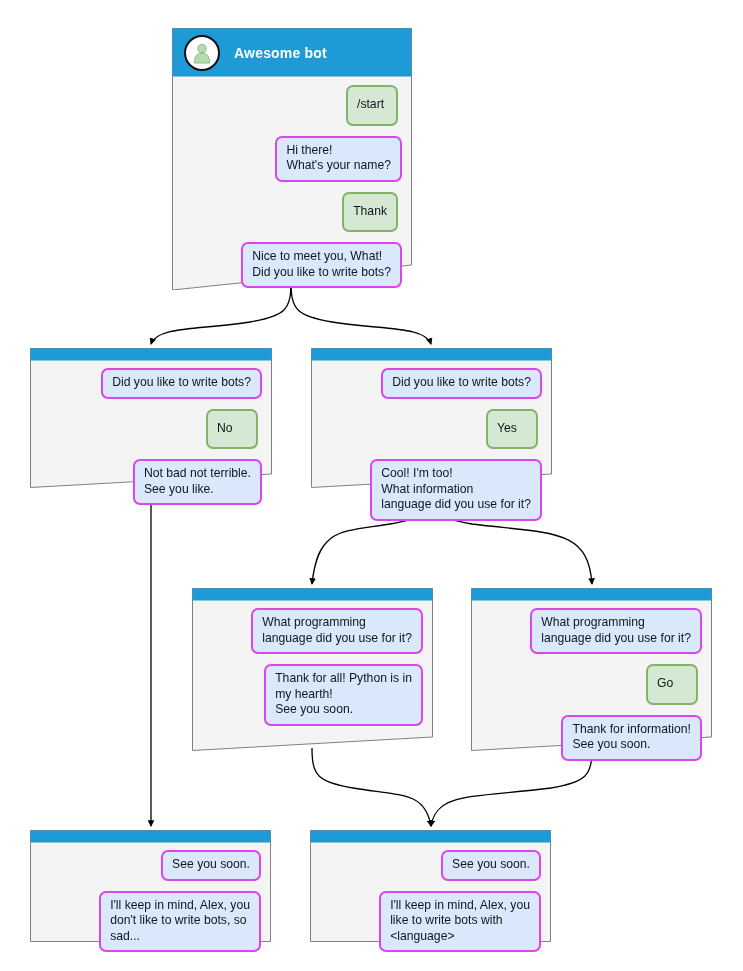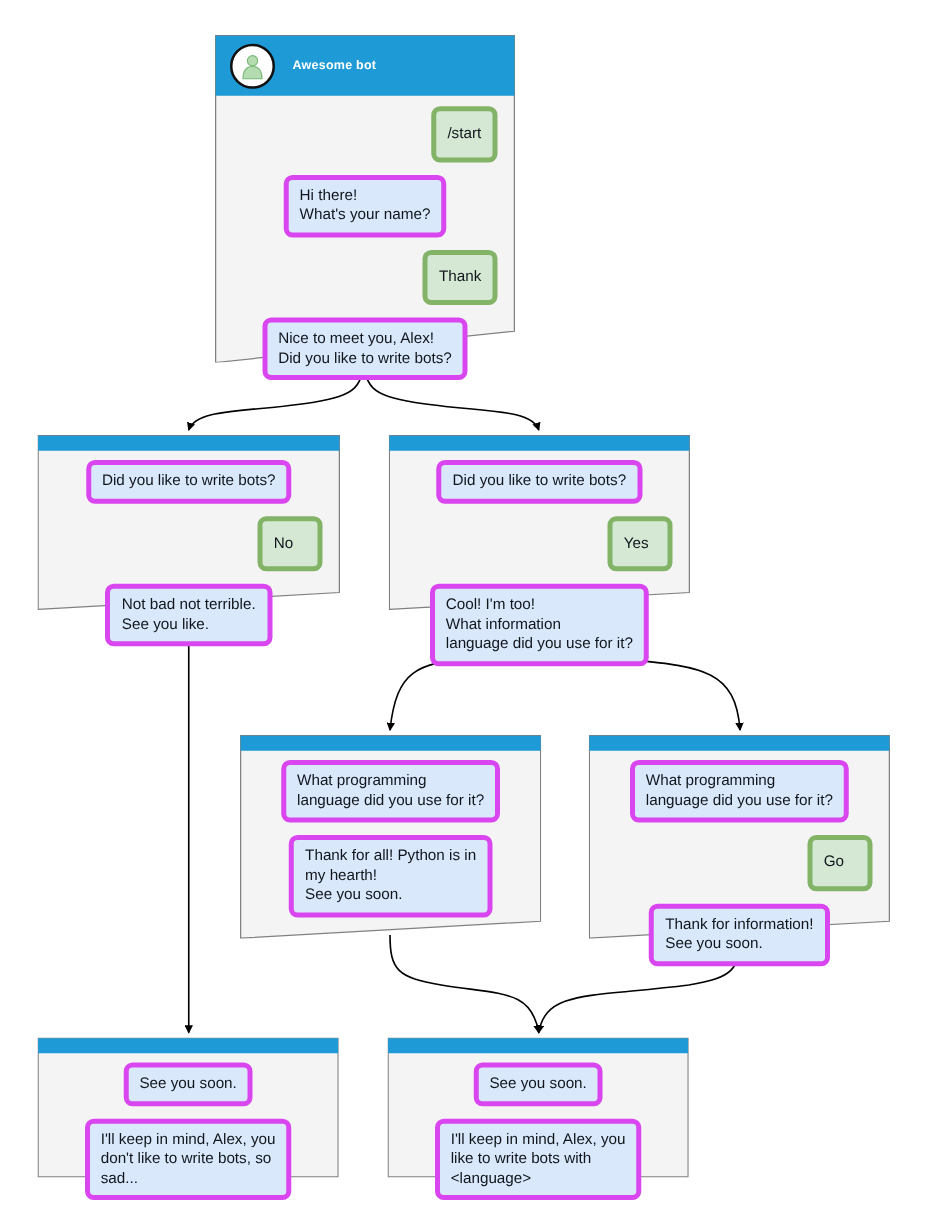--- a/index.html
+++ b/index.html
@@ -74,43 +74,43 @@
     box-sizing: border-box;
     display: flex;
     align-items: center;
     justify-content: center;
     flex: 0 0 auto;
   }
   .avatar svg { display: block; }
 
   .bot-title {
     color: #ffffff;
-    font-size: 10px;
+    font-size: 14px;
     font-weight: bold;
     margin-left: 14px;
     letter-spacing: 0.2px;
     white-space: nowrap;
   }
 
   .msgs {
     position: relative;
     padding: 8px 10px 0 10px;
     box-sizing: border-box;
   }
 
   .row {
     display: flex;
     margin-bottom: 10px;
   }
-  .row.left  { justify-content: center; }
+  .row.left  { justify-content: flex-end; }
   .row.right { justify-content: flex-end; padding-right: 4px; }
 
   .bubble {
     border-radius: 7px;
-    border: 4px solid #d946ef;
+    border: 2px solid #d946ef;
     background: #dae8fc;
     color: #10161c;
     font-size: 12.2px;
     line-height: 15.5px;
     padding: 5px 9px 6px 9px;
     box-sizing: border-box;
     white-space: pre-line;
     max-width: 200px;
   }
   .bubble.user {
@@ -180,21 +180,21 @@
           <div class="bubble user pad-v">/start</div>
         </div>
         <div class="row left">
           <div class="bubble">Hi there!
 What's your name?</div>
         </div>
         <div class="row right">
           <div class="bubble user pad-v">Thank</div>
         </div>
         <div class="row left">
-          <div class="bubble">Nice to meet you, Alex!
+          <div class="bubble">Nice to meet you, What!
 Did you like to write bots?</div>
         </div>
       </div>
     </div>
   </div>
 
   <div class="node n-no">
     <svg class="node-shape" viewBox="0 0 242 140" preserveAspectRatio="none">
       <path d="M 0.5 0.5 L 241.5 0.5 L 241.5 126 L 0.5 139.5 Z" fill="#f4f4f4" stroke="#808080" stroke-width="1"></path>
       <path d="M 0.5 0.5 L 241.5 0.5 L 241.5 12.5 L 0.5 12.5 Z" fill="#1e9ad6" stroke="none"></path>

